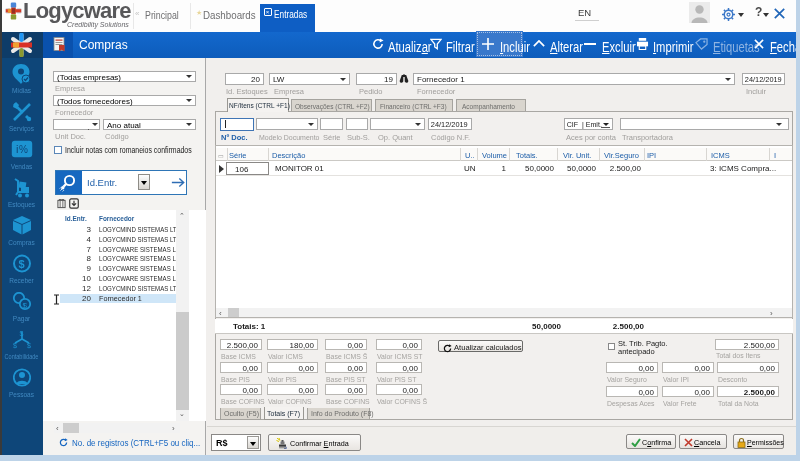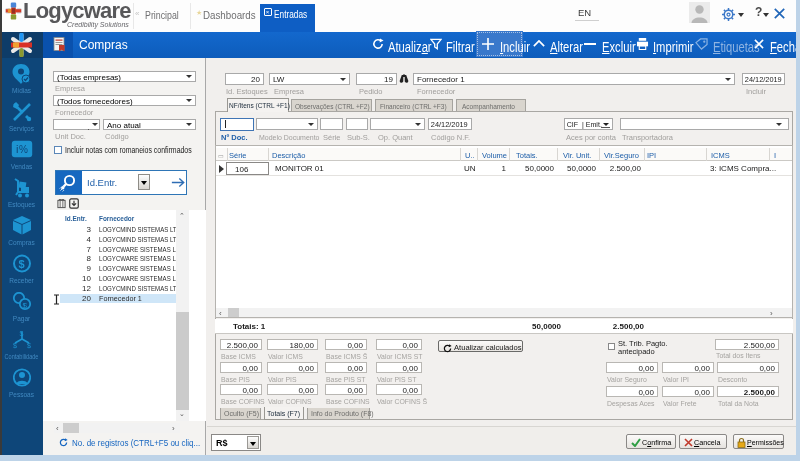--- a/index.html
+++ b/index.html
@@ -448,20 +448,31 @@
   <div class="abs" style="left:61px;top:352px;color:#21303f;font-size:7px;z-index:5;white-space:nowrap;">Totais (F7)</div>
   <div class="abs" style="left:101px;top:350px;width:63px;height:12px;background:#d9d5ce;border:1px solid #a5a39e;border-top:none;z-index:3;"></div>
   <div class="abs" style="left:105px;top:352px;color:#6d6d6b;font-size:7px;z-index:4;white-space:nowrap;">Info do Produto (F8)</div>
 </div>
 
 <div class="abs" id="bottombar" style="left:207px;top:426px;width:589px;height:29px;background:#f0eeeb;border-top:1px solid #d8d6d2;font-size:8px;">
   <div class="abs" style="left:4px;top:7px;width:50px;height:17px;background:#fff;border:1px solid #8a8886;">
     <b style="position:absolute;left:4px;top:3px;font-size:9px;">R$</b>
     <div class="abs" style="right:1px;top:1px;width:12px;height:13px;background:linear-gradient(#fdfdfd,#d8d5d0);border:1px solid #9a9894;"><span style="display:inline-block;margin:5px 0 0 2px;width:0;height:0;border-left:3px solid transparent;border-right:3px solid transparent;border-top:4px solid #000;"></span></div>
   </div>
+  <div class="abs" style="left:61px;top:7px;width:93px;height:17px;background:linear-gradient(#fbfaf9,#e8e5e1);border:1px solid #8a8886;border-radius:2px;">
+    <svg class="abs" style="left:7px;top:3px;" width="11" height="11" viewBox="0 0 11 11">
+        <path d="M1 0 L3.5 2 M0.5 2.5 L3 3.5 M3 0 L4 2.5" stroke="#d8c400" stroke-width="1"></path>
+        <rect x="3" y="6.5" width="7" height="2.2" fill="#3a3a3a"></rect>
+        <rect x="4.5" y="3.5" width="4" height="3" fill="#777"></rect>
+        <rect x="5.5" y="2" width="2" height="1.8" fill="#555"></rect>
+        <rect x="8" y="8.8" width="2.5" height="2" fill="#1a3a8a"></rect>
+        <rect x="3" y="9" width="7" height="1.4" fill="#999"></rect>
+      </svg>
+    <span class="abs" style="left:21px;top:4px;white-space:nowrap;transform:scaleX(0.9);transform-origin:0 0;">Confirmar <u>E</u>ntrada</span>
+  </div>
   <div class="abs" style="left:419px;top:7px;width:50px;height:15px;background:linear-gradient(#fbfaf9,#e6e3df);border:1px solid #8a8886;border-radius:2px;">
     <svg class="abs" style="left:4px;top:3px;" width="10" height="9" viewBox="0 0 10 9">
         <path d="M1 5 L4 8 L9 1" stroke="#2f9e44" stroke-width="2" fill="none"></path>
       </svg>
     <span class="abs" style="left:15px;top:3px;white-space:nowrap;transform:scaleX(0.9);transform-origin:0 0;">C<u>o</u>nfirma</span>
   </div>
   <div class="abs" style="left:472px;top:7px;width:48px;height:15px;background:linear-gradient(#fbfaf9,#e6e3df);border:1px solid #8a8886;border-radius:2px;">
     <svg class="abs" style="left:4px;top:3px;" width="9" height="9" viewBox="0 0 9 9">
         <path d="M1 1 L8 8 M8 1 L1 8" stroke="#c0392b" stroke-width="1.6"></path>
       </svg>

